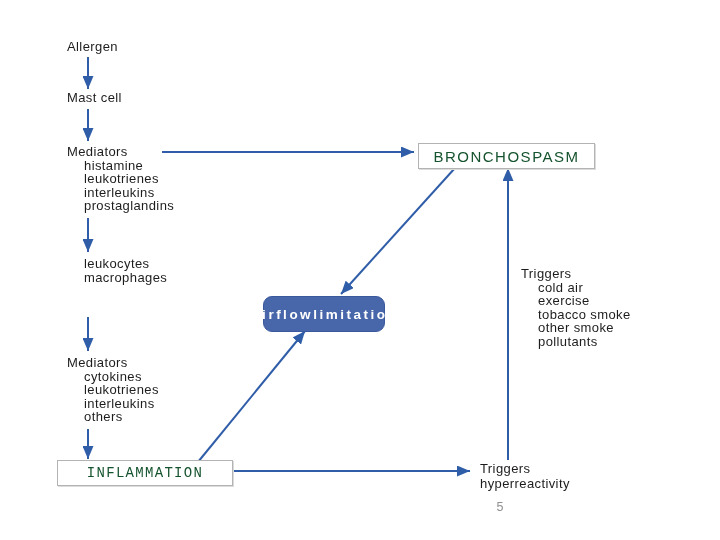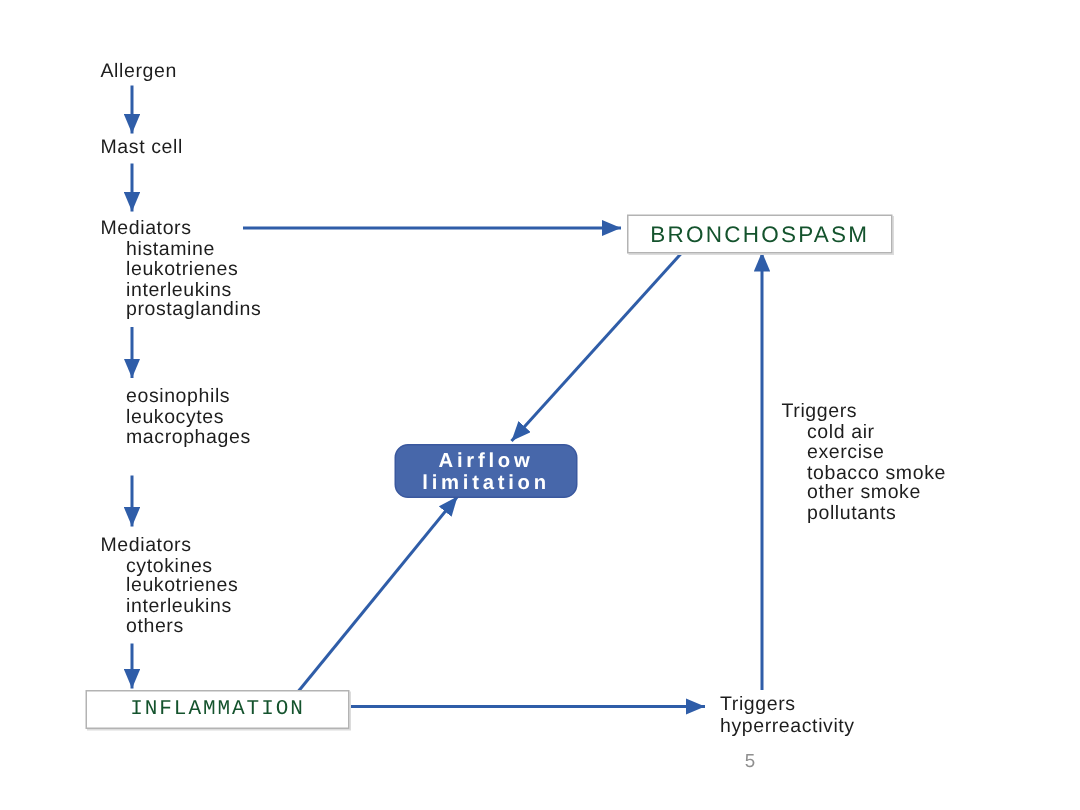--- a/index.html
+++ b/index.html
@@ -14,21 +14,21 @@
     position:absolute;display:flex;align-items:center;justify-content:center;
     background:#ffffff;border:1px solid #b3b3b3;box-shadow:1px 1px 0 #dcdcdc;
     white-space:nowrap;color:#14532d;
   }
   #bronchospasm-box{left:418px;top:143px;width:175px;height:24px;font-size:15px;letter-spacing:1.5px;}
   #inflammation-box{left:57px;top:460px;width:174px;height:24px;font-size:14px;letter-spacing:1.3px;font-family:Liberation Mono, monospace;}
   #airflow-box{
     position:absolute;left:263px;top:296px;width:120px;height:34px;
     background:#4767aa;border:1px solid #3a589e;border-radius:9px;
     color:#ffffff;font-weight:bold;font-size:13.5px;letter-spacing:2.5px;
-    display:flex;flex-direction:column;align-items:center;justify-content:center;
+    display:flex;flex-direction:row;align-items:center;justify-content:center;
     line-height:15px;white-space:nowrap;
   }
   #bronchial-text{left:480px;top:462px;line-height:14.5px;}
   #page-number{position:absolute;left:488px;top:500px;width:24px;text-align:center;
     font-size:12.5px;color:#8f8f8f;letter-spacing:0;}
   svg.connectors{position:absolute;left:0;top:0;pointer-events:none;}
   .conn{stroke:#2f5da8;stroke-width:2;fill:none;}
 </style>
 </head>
 <body>
@@ -59,21 +59,20 @@
 
   <div class="txt" style="left:67px;top:145px">
     <div class="list-label">Mediators</div>
     <div class="list-item">histamine</div>
     <div class="list-item">leukotrienes</div>
     <div class="list-item">interleukins</div>
     <div class="list-item">prostaglandins</div>
   </div>
 
   <div class="txt" style="left:67px;top:257px">
-    <div class="list-item">eosinophils</div>
     <div class="list-item">leukocytes</div>
     <div class="list-item">macrophages</div>
   </div>
 
   <div class="txt" style="left:67px;top:356px">
     <div class="list-label">Mediators</div>
     <div class="list-item">cytokines</div>
     <div class="list-item">leukotrienes</div>
     <div class="list-item">interleukins</div>
     <div class="list-item">others</div>

